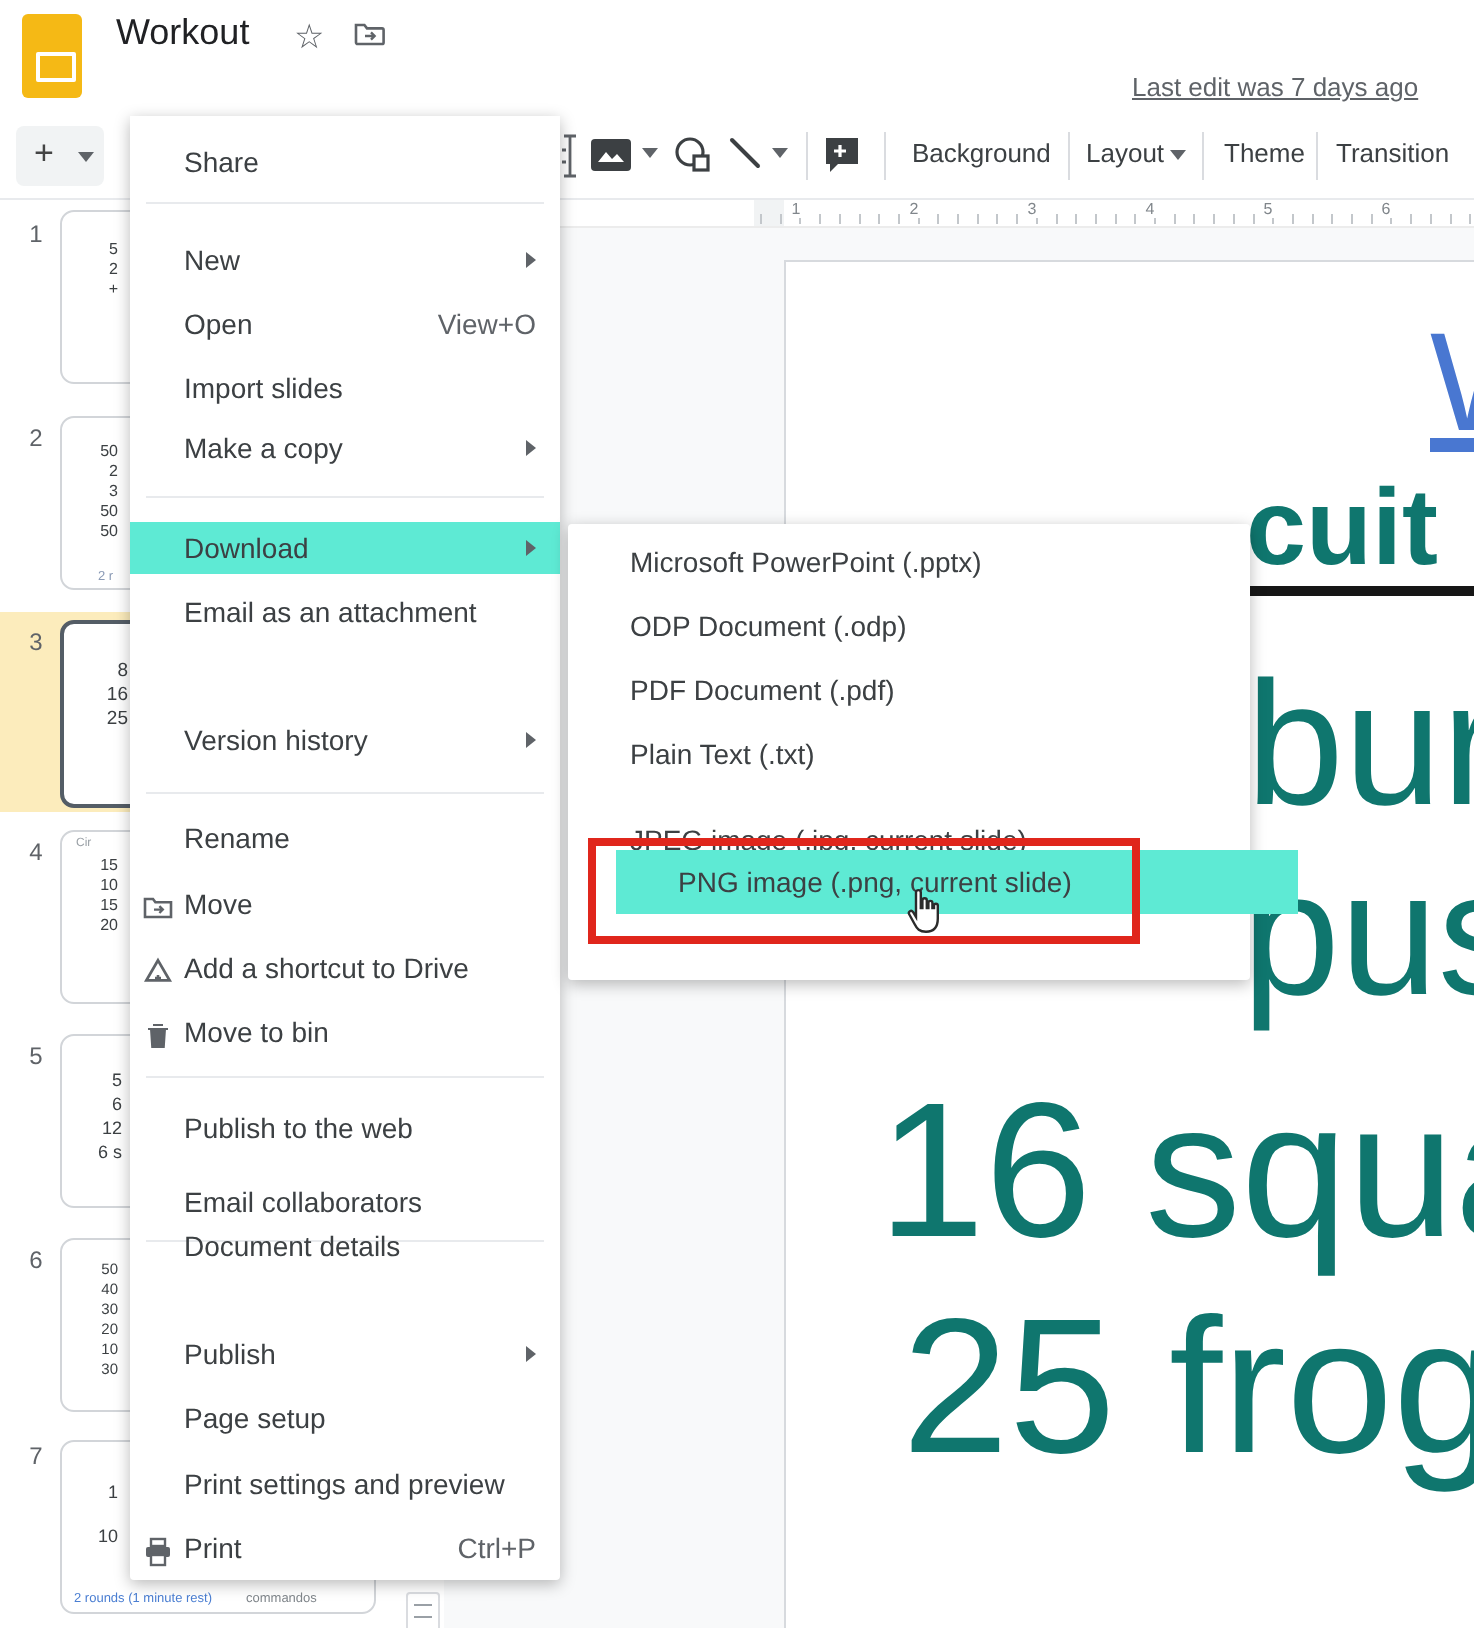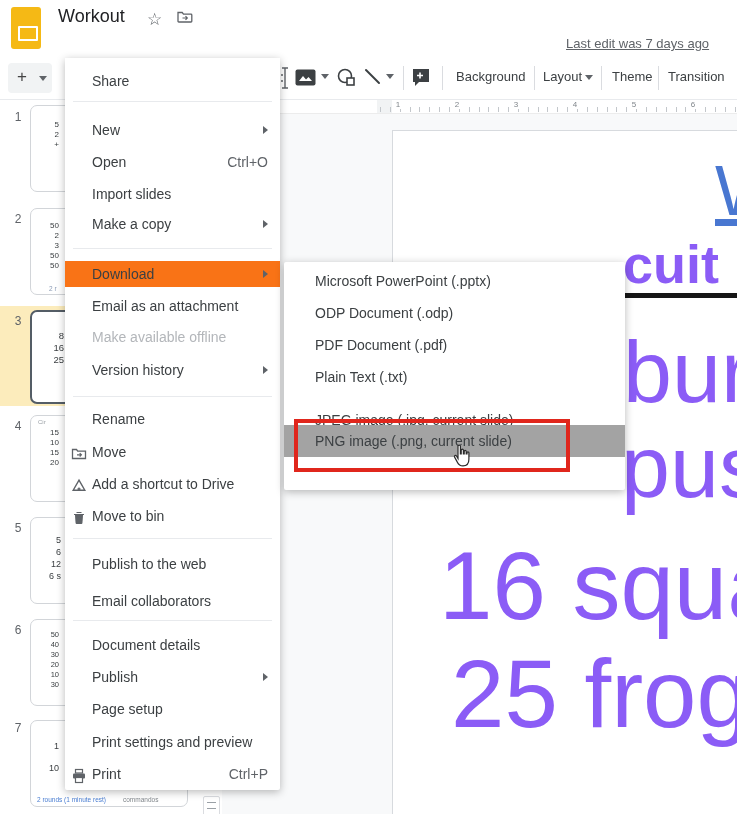--- a/index.html
+++ b/index.html
@@ -41,38 +41,38 @@
   #strip-handle i{display:block;height:0;border-top:1px solid #9aa0a6;margin:5px 3px;}
 
   
   #workspace{position:absolute;left:222px;top:99px;width:515px;height:715px;background:#f8f9fa;z-index:1;}
   #ruler{position:absolute;left:0;top:0;width:737px;height:14px;background:#fff;border-bottom:1px solid #ececec;z-index:3;}
   #ruler-ticks{position:absolute;left:158px;top:8px;width:579px;height:5px;
      background:repeating-linear-gradient(90deg,#c3c7cb 0 1px,transparent 1px 9.85px);}
   .ruler-num{position:absolute;top:1px;width:12px;text-align:center;font-size:8px;color:#80868b;background:#fff;}
   #ruler-corner{position:absolute;left:155px;top:0;width:15px;height:14px;background:#f1f3f4;}
   #page{position:absolute;left:170px;top:31px;width:600px;height:800px;background:#fff;border:1px solid #d7dade;}
-  .slide-text{position:absolute;color:#8b5cf6;white-space:nowrap;}
+  .slide-text{position:absolute;color:#0f766e;white-space:nowrap;}
 
   
   #file-menu{position:absolute;left:65px;top:58px;width:215px;height:732px;background:#fff;
      box-shadow:0 2px 8px rgba(0,0,0,.28);z-index:10;border-radius:0 0 2px 2px;}
   .fm-row{position:absolute;left:0;width:215px;height:26px;line-height:26px;font-size:14px;color:#3c4043;padding-left:27px;box-sizing:border-box;cursor:default;}
-  .fm-row.hovered{background:#f97316;}
+  .fm-row.hovered{background:#5eead4;}
   .fm-row.disabled{color:#b3b6ba;}
   .fm-div{position:absolute;left:8px;width:199px;border-top:1px solid #e8eaed;}
   .fm-arrow{position:absolute;right:12px;top:9px;width:0;height:0;border-top:4px solid transparent;border-bottom:4px solid transparent;border-left:5px solid #5f6368;}
   .fm-shortcut{position:absolute;right:12px;color:#5f6368;}
   .fm-icon{position:absolute;left:6px;top:5px;width:16px;height:16px;}
 
   
   #dl-menu{position:absolute;left:284px;top:262px;width:341px;height:228px;background:#fff;
      box-shadow:0 2px 8px rgba(0,0,0,.28);z-index:11;border-radius:2px;}
   .dm-row{position:absolute;left:0;width:341px;height:32px;line-height:32px;font-size:14px;color:#3c4043;padding-left:31px;box-sizing:border-box;cursor:default;}
-  .dm-row.hovered{background:#a3a3a3;}
+  .dm-row.hovered{background:#5eead4;margin-left:24px;}
 
   #red-rect{position:absolute;left:294px;top:419px;width:268px;height:45px;border:4px solid #e0261c;z-index:12;background:transparent;}
   #cursor{position:absolute;left:449px;top:443px;z-index:13;}
 </style>
 </head>
 <body>
 
 <div id="workspace">
   <div id="ruler">
     <div id="ruler-corner"></div>
@@ -237,27 +237,26 @@
   <span class="tb-div" style="left:601px"></span>
   <span class="tb-text" style="left:612px">Theme</span>
   <span class="tb-div" style="left:658px"></span>
   <span class="tb-text" style="left:668px">Transition</span>
 </div>
 
 <div id="file-menu">
   <div class="fm-row" style="top:10px"><span>Share</span></div>
   <div class="fm-div" style="top:43px"></div>
   <div class="fm-row" style="top:59px"><span>New</span><span class="fm-arrow"></span></div>
-  <div class="fm-row" style="top:91px"><span>Open</span><span class="fm-shortcut">Ctrl+O</span></div>
+  <div class="fm-row" style="top:91px"><span>Open</span><span class="fm-shortcut">View+O</span></div>
   <div class="fm-row" style="top:123px"><span>Import slides</span></div>
   <div class="fm-row" style="top:153px"><span>Make a copy</span><span class="fm-arrow"></span></div>
   <div class="fm-div" style="top:190px"></div>
   <div class="fm-row hovered" style="top:203px"><span>Download</span><span class="fm-arrow"></span></div>
   <div class="fm-row" style="top:235px"><span>Email as an attachment</span></div>
-  <div class="fm-row disabled" style="top:266px"><span>Make available offline</span></div>
   <div class="fm-row" style="top:299px"><span>Version history</span><span class="fm-arrow"></span></div>
   <div class="fm-div" style="top:338px"></div>
   <div class="fm-row" style="top:348px"><span>Rename</span></div>
   <div class="fm-row" style="top:381px">
     <span class="fm-icon"><svg width="16" height="16" viewBox="0 0 16 16">
           <path d="M1.5 3.5h4l1.2 1.6h7.8v7.4h-13z" fill="none" stroke="#5f6368" stroke-width="1.3"></path>
           <path d="M6 8.8h4.4M8.7 7.1 10.4 8.8 8.7 10.5" fill="none" stroke="#5f6368" stroke-width="1.2"></path>
         </svg></span>
     <span>Move</span>
   </div>
@@ -271,21 +270,21 @@
   <div class="fm-row" style="top:445px">
     <span class="fm-icon"><svg width="16" height="16" viewBox="0 0 16 16">
           <path d="M5.5 2.5h5M3 4.5h10M4.5 4.5l.6 9h5.8l.6-9z" fill="#5f6368" stroke="#5f6368" stroke-width="1"></path>
         </svg></span>
     <span>Move to bin</span>
   </div>
   <div class="fm-div" style="top:480px"></div>
   <div class="fm-row" style="top:493px"><span>Publish to the web</span></div>
   <div class="fm-row" style="top:530px"><span>Email collaborators</span></div>
   <div class="fm-div" style="top:562px"></div>
-  <div class="fm-row" style="top:574px"><span>Document details</span></div>
+  <div class="fm-row" style="top:552px"><span>Document details</span></div>
   <div class="fm-row" style="top:606px"><span>Publish</span><span class="fm-arrow"></span></div>
   <div class="fm-row" style="top:638px"><span>Page setup</span></div>
   <div class="fm-row" style="top:671px"><span>Print settings and preview</span></div>
   <div class="fm-row" style="top:703px">
     <span class="fm-icon"><svg width="16" height="16" viewBox="0 0 16 16">
           <rect x="4.5" y="1.5" width="7" height="3.5" fill="none" stroke="#5f6368" stroke-width="1.2"></rect>
           <rect x="2" y="5.5" width="12" height="5" rx="1" fill="#5f6368"></rect>
           <rect x="4.5" y="9.5" width="7" height="5" fill="#fff" stroke="#5f6368" stroke-width="1.2"></rect>
         </svg></span>
     <span>Print</span>

